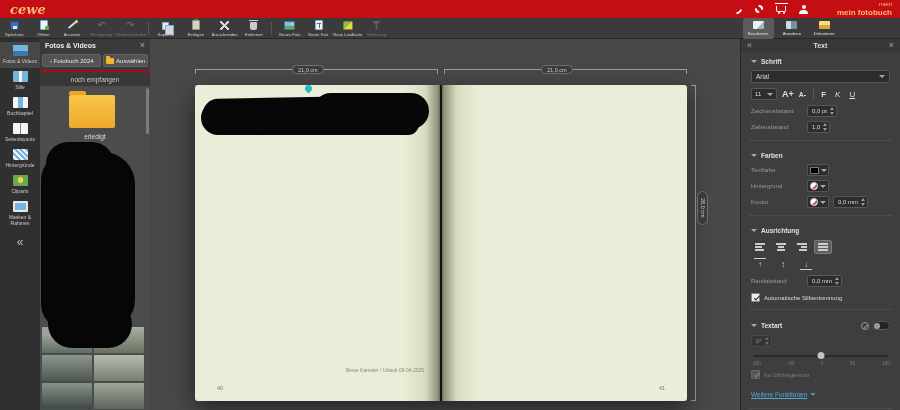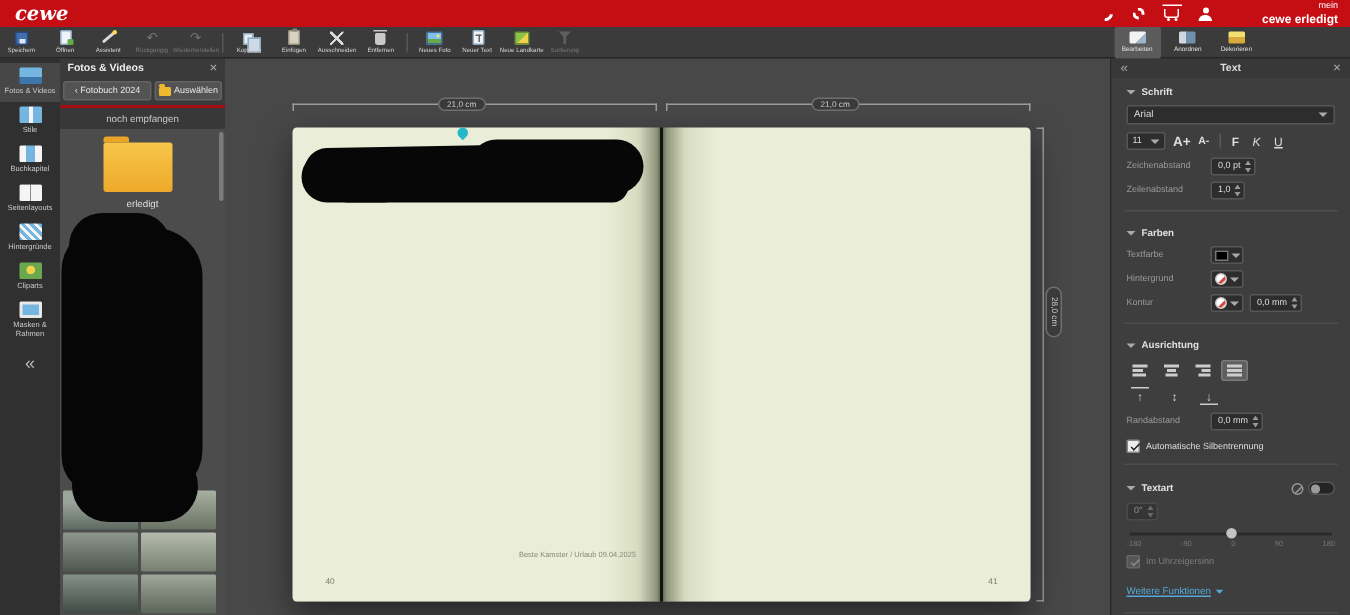--- a/index.html
+++ b/index.html
@@ -2,21 +2,21 @@
 <html><head>
 <meta charset="utf-8">
 <style>
   *{margin:0;padding:0;box-sizing:border-box}
   html,body{background:#222}
   .screen{position:relative;width:900px;height:410px;background:#474747;
     font-family:"Liberation Sans",sans-serif;overflow:hidden;user-select:none}
 
   
   .topbar{position:absolute;top:0;left:0;right:0;height:18px;background:#c50d14;
-    display:flex;align-items:center;color:#ffffff;z-index:20}
+    display:flex;align-items:center;color:#fdba74;z-index:20}
   .logo{font:italic bold 13px "DejaVu Serif",serif;margin-left:10px}
   .menu{display:flex;gap:18px;margin-left:48px;font-size:8px}
   .menu span{cursor:pointer;white-space:nowrap}
   .tb-icons{position:absolute;right:92px;display:flex;gap:13px;align-items:center;height:100%}
   .i-phone{width:10px;height:10px;border:2px solid transparent;border-bottom-color:#fff;
     border-radius:50%;transform:rotate(-38deg)}
   .i-gear{width:8px;height:8px;border:2px dashed #fff;border-radius:50%}
   .i-cart{width:10px;height:6px;border:1px solid #fff;border-top:none;position:relative;
     border-radius:0 0 2px 2px}
   .i-cart::before{content:"";position:absolute;top:-3px;left:-2px;width:13px;height:1px;background:#fff}
@@ -252,21 +252,21 @@
   <div class="topbar">
     <div class="logo">cewe</div>
     <div class="tb-icons">
       <span class="i-phone"></span>
       <span class="i-gear"></span>
       <span class="i-cart"></span>
       <span class="i-person"></span>
     </div>
     <div class="account">
       <span class="l1">mein</span>
-      <span class="l2">cewe erledigt</span>
+      <span class="l2">mein fotobuch</span>
     </div>
   </div>
 
   <div class="toolbar">
     <div class="tbtn">
       <span class="ticon">
           <span class="i-save"></span>
         </span>
       <span class="lbl">Speichern</span>
     </div>

